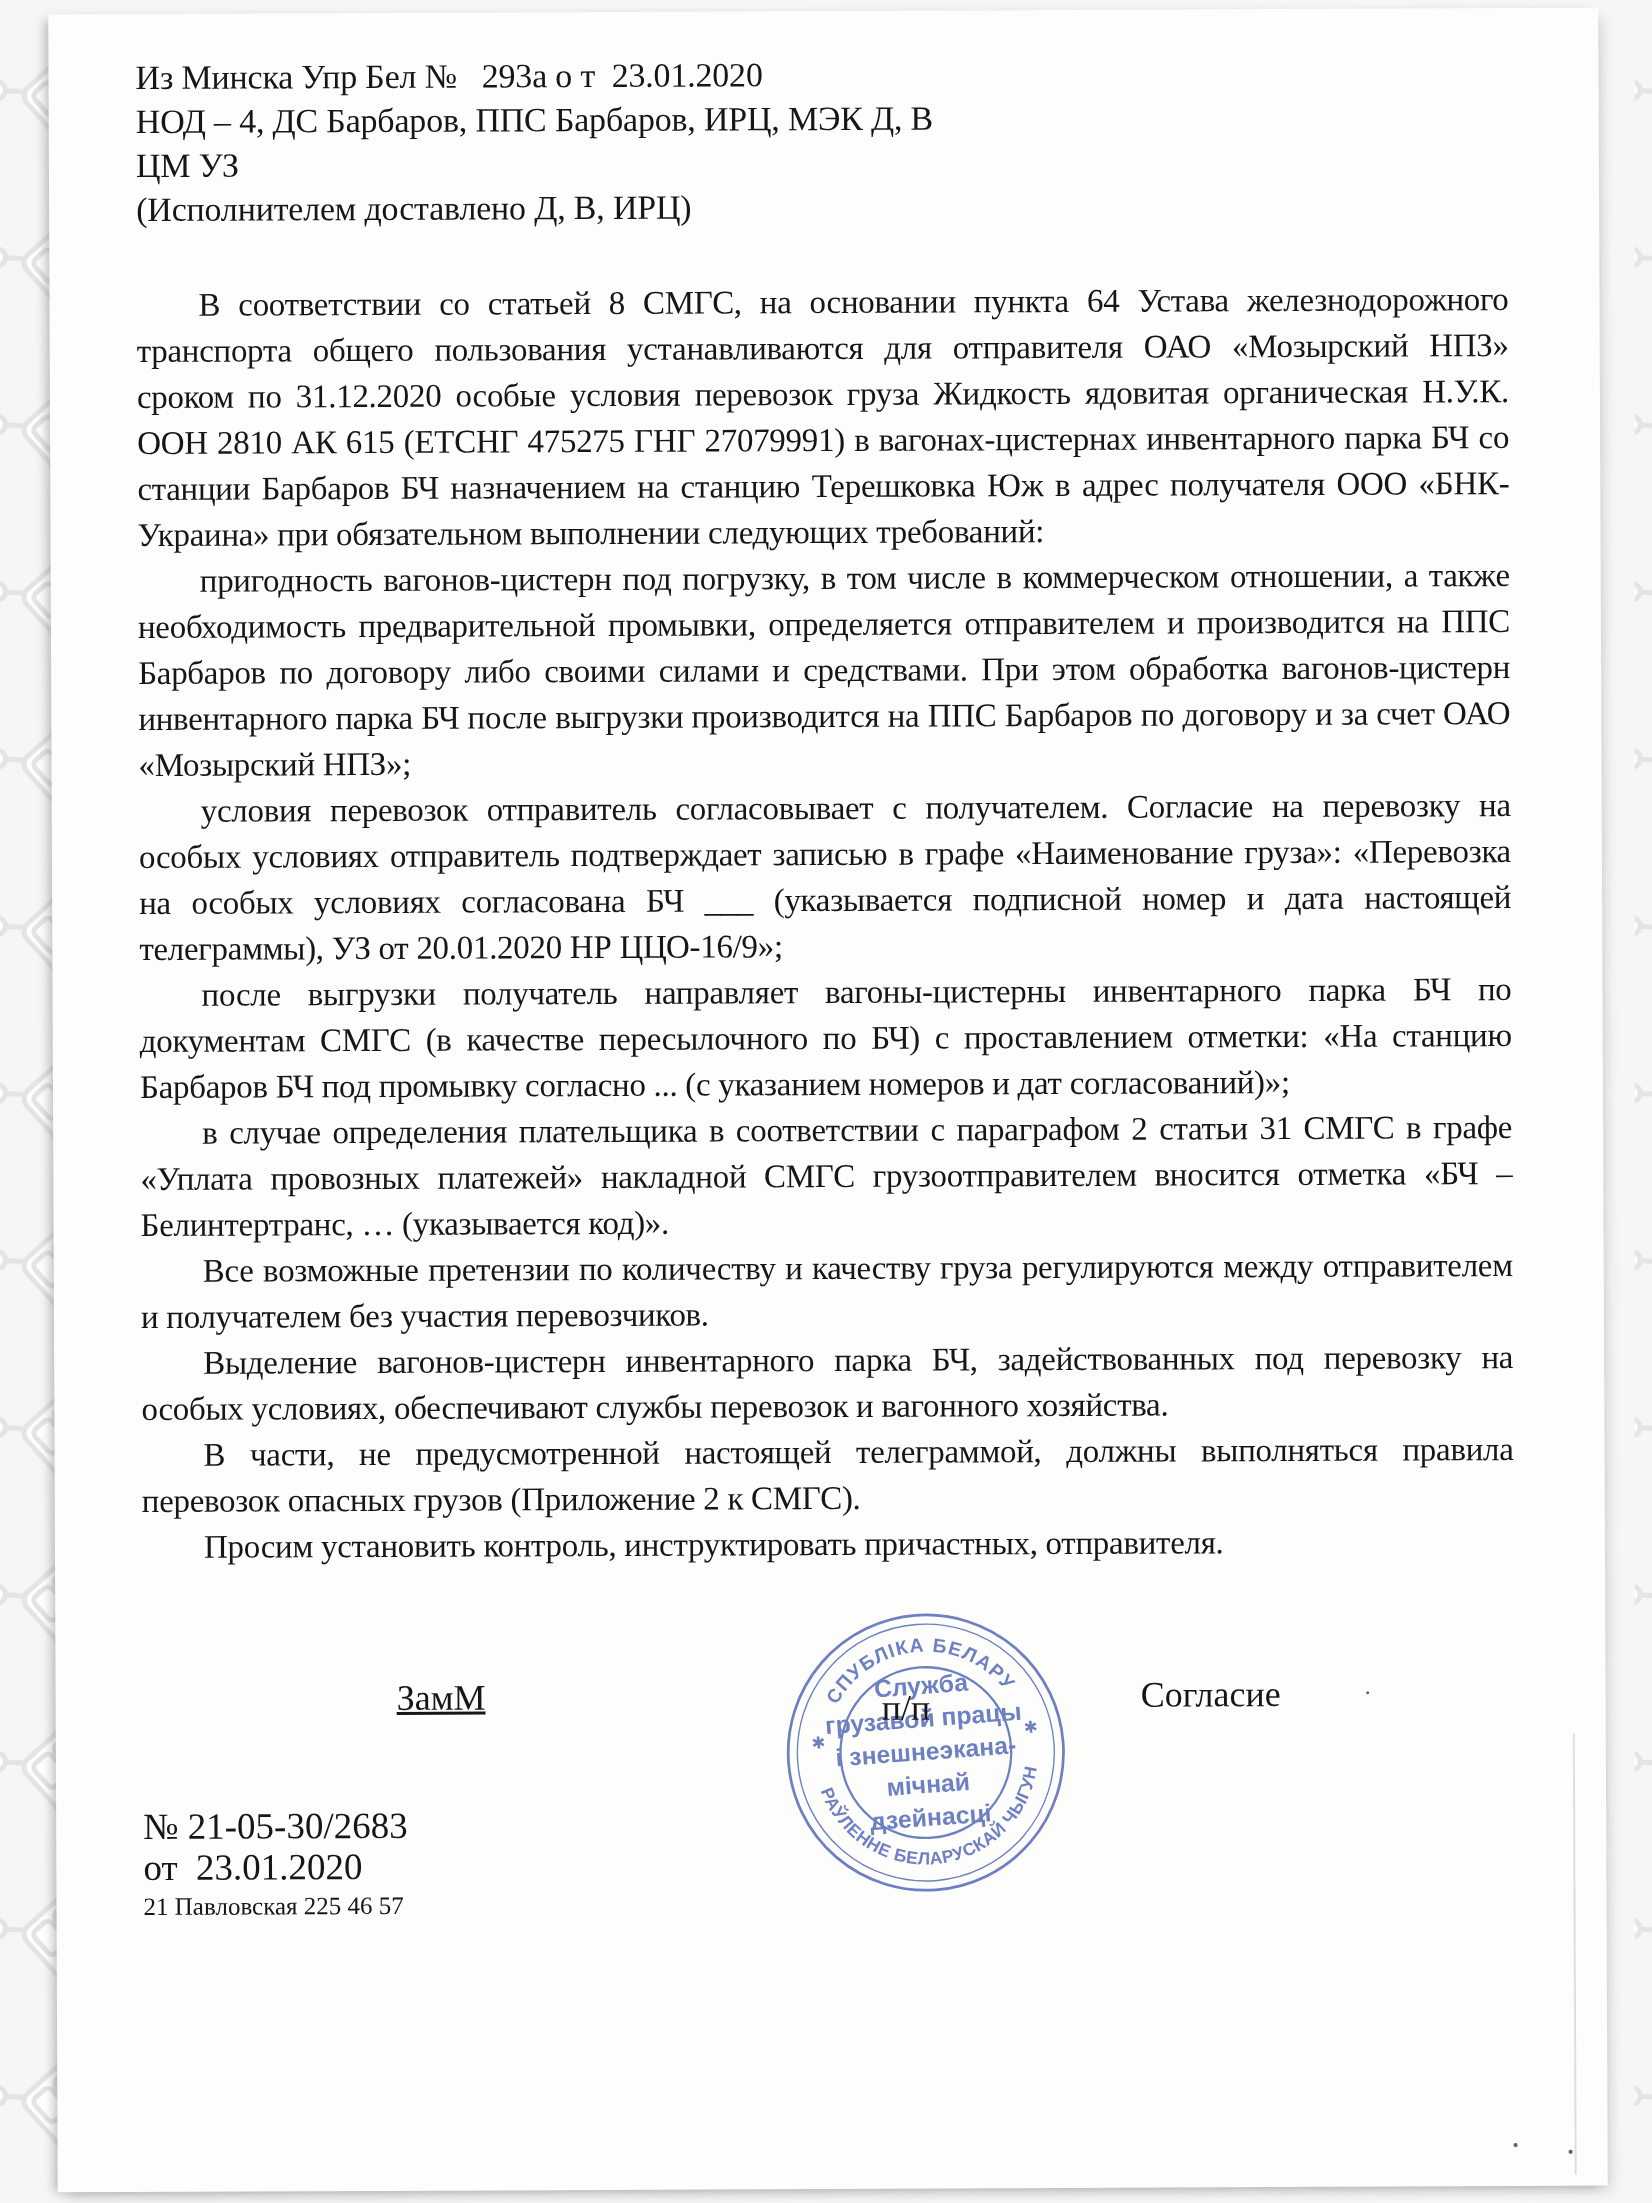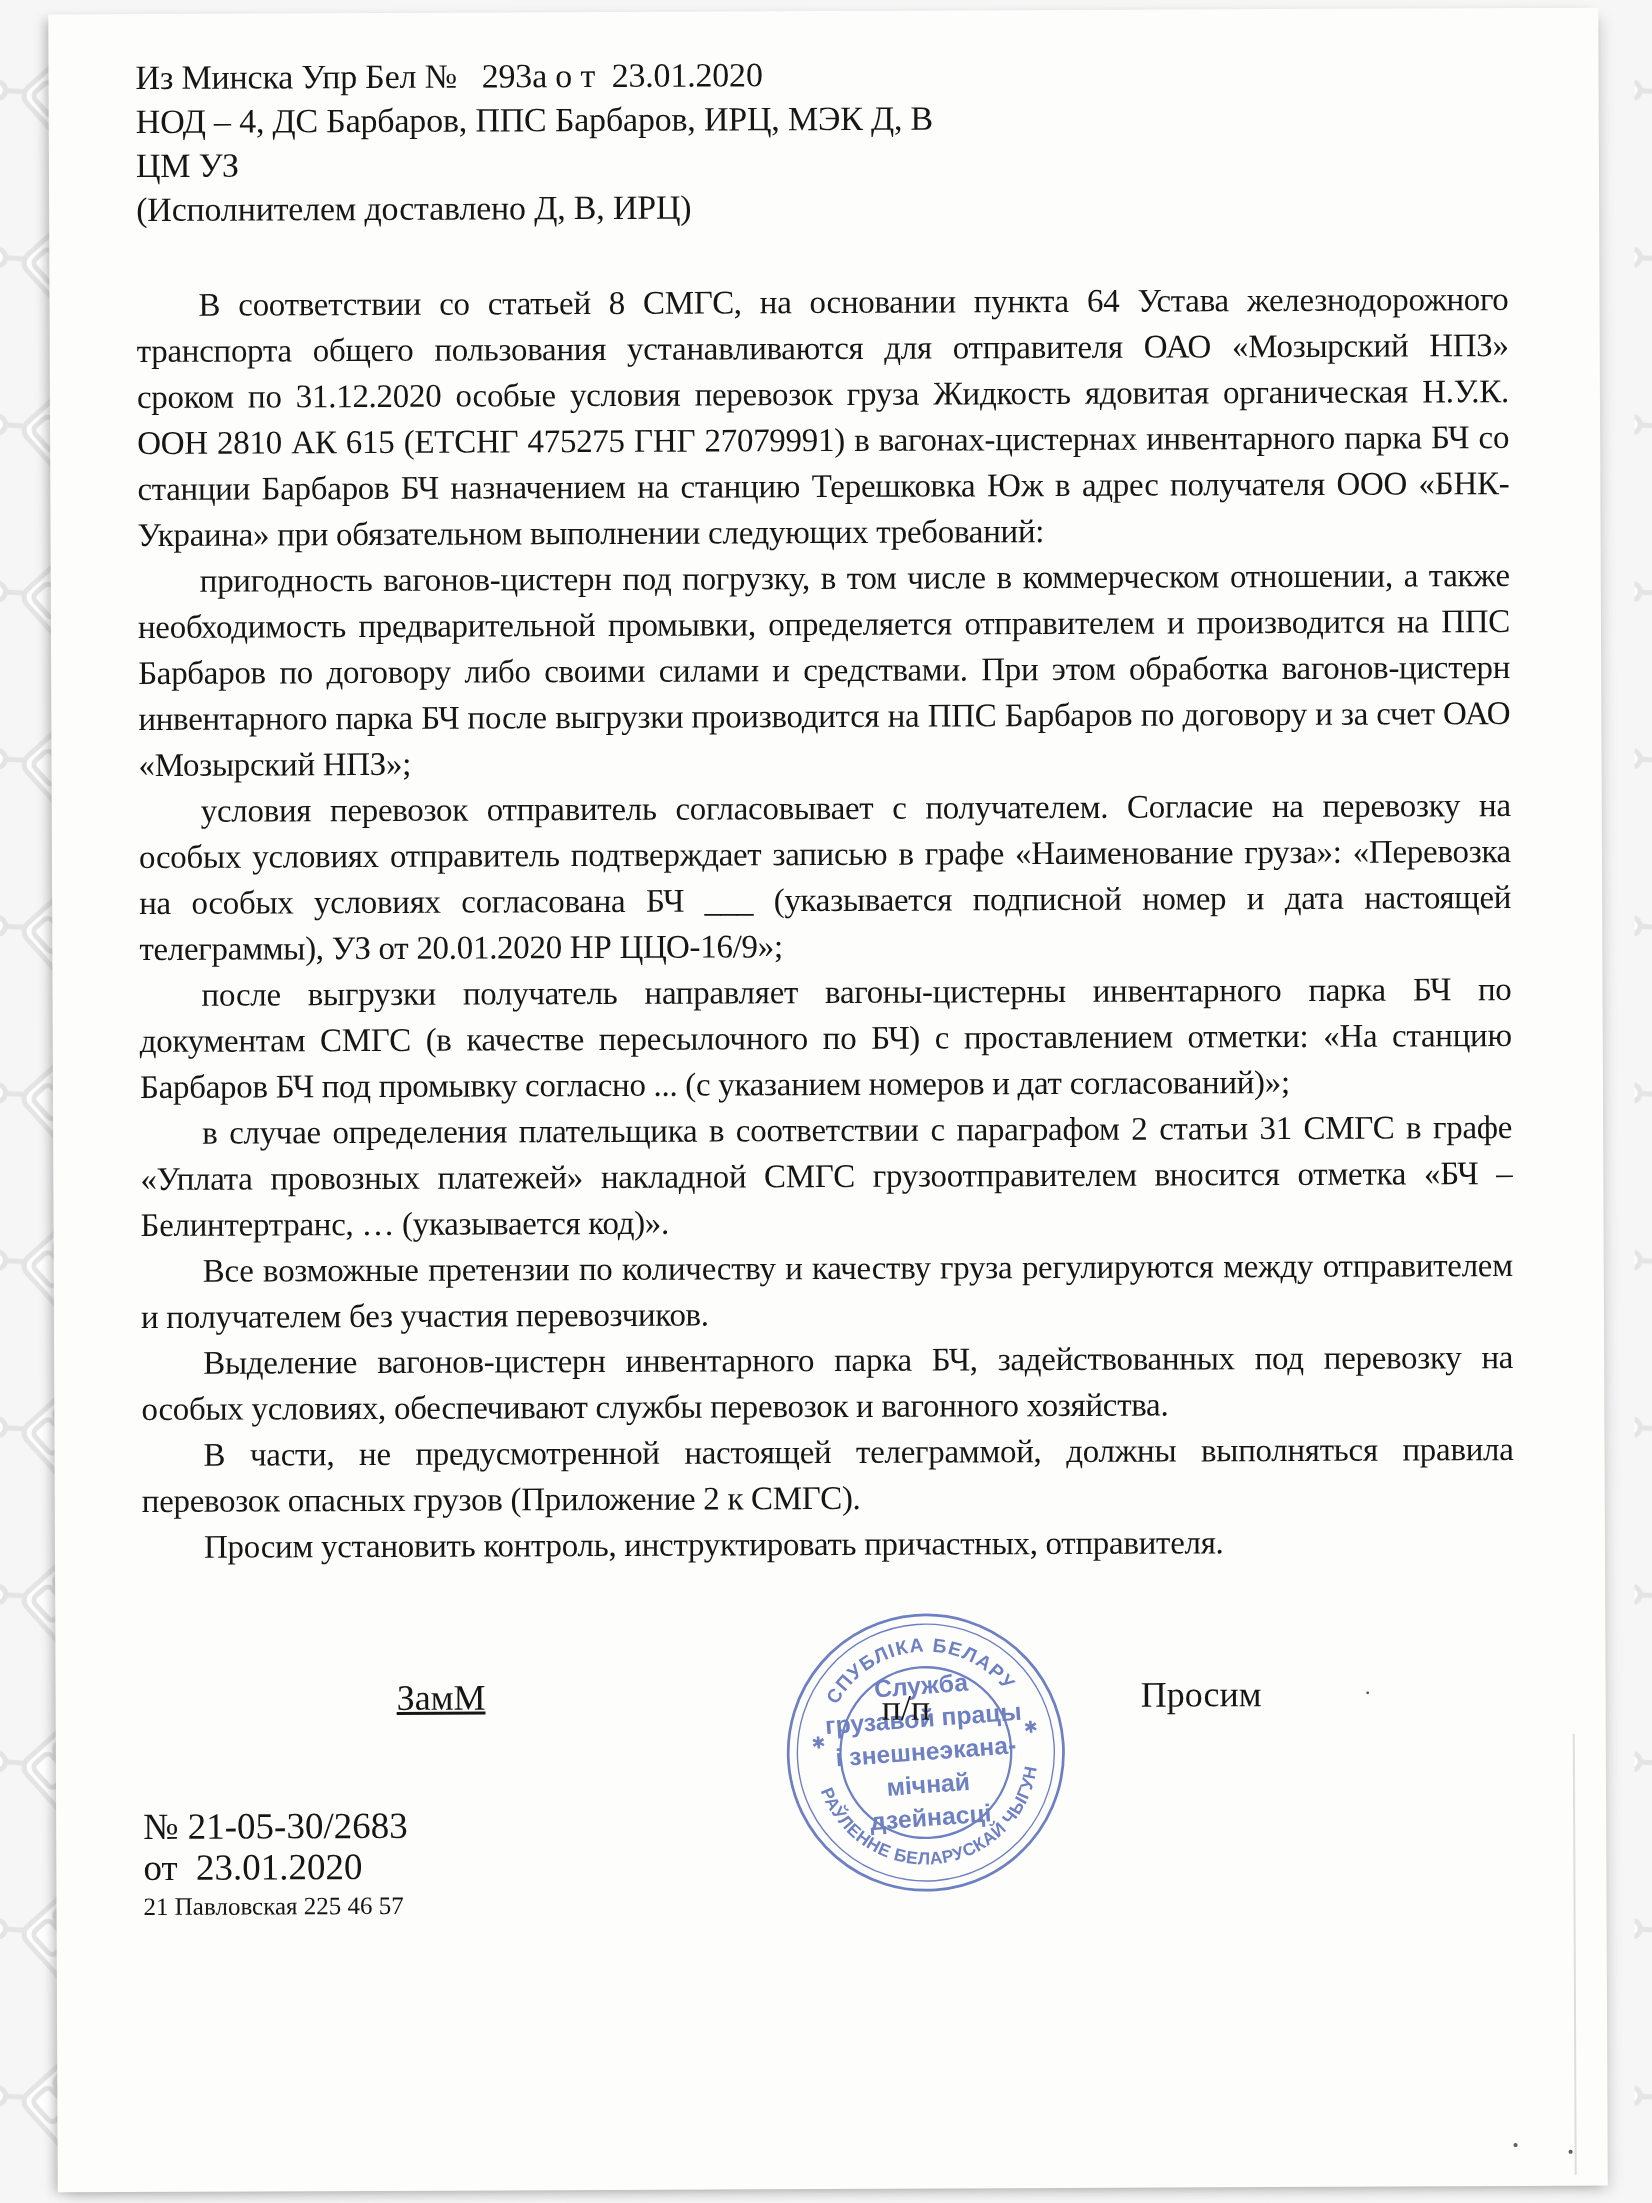--- a/index.html
+++ b/index.html
@@ -115,21 +115,21 @@
         <p class="para">в случае определения плательщика в соответствии с параграфом 2 статьи 31 СМГС в графе «Уплата провозных платежей» накладной СМГС грузоотправителем вносится отметка «БЧ – Белинтертранс, … (указывается код)».</p>
         <p class="para">Все возможные претензии по количеству и качеству груза регулируются между отправителем и получателем без участия перевозчиков.</p>
         <p class="para">Выделение вагонов-цистерн инвентарного парка БЧ, задействованных под перевозку на особых условиях, обеспечивают службы перевозок и вагонного хозяйства.</p>
         <p class="para">В части, не предусмотренной настоящей телеграммой, должны выполняться правила перевозок опасных грузов (Приложение 2 к СМГС).</p>
         <p class="para">Просим установить контроль, инструктировать причастных, отправителя.</p>
       </div>
 
       <div class="sig-row">
         <span class="sig-left">ЗамМ</span>
         <span class="sig-center">п/п</span>
-        <span class="sig-right">Просим</span>
+        <span class="sig-right">Согласие</span>
         <span class="sig-mark">·</span>
       </div>
 
       <svg class="stamp" viewBox="-170 -170 340 340">
         <g fill="none" stroke="#5a6fba">
           <circle r="150" stroke-width="3"></circle>
           <circle r="140" stroke-width="1.5"></circle>
           <circle r="93" stroke-width="2.5"></circle>
         </g>
         <defs>

